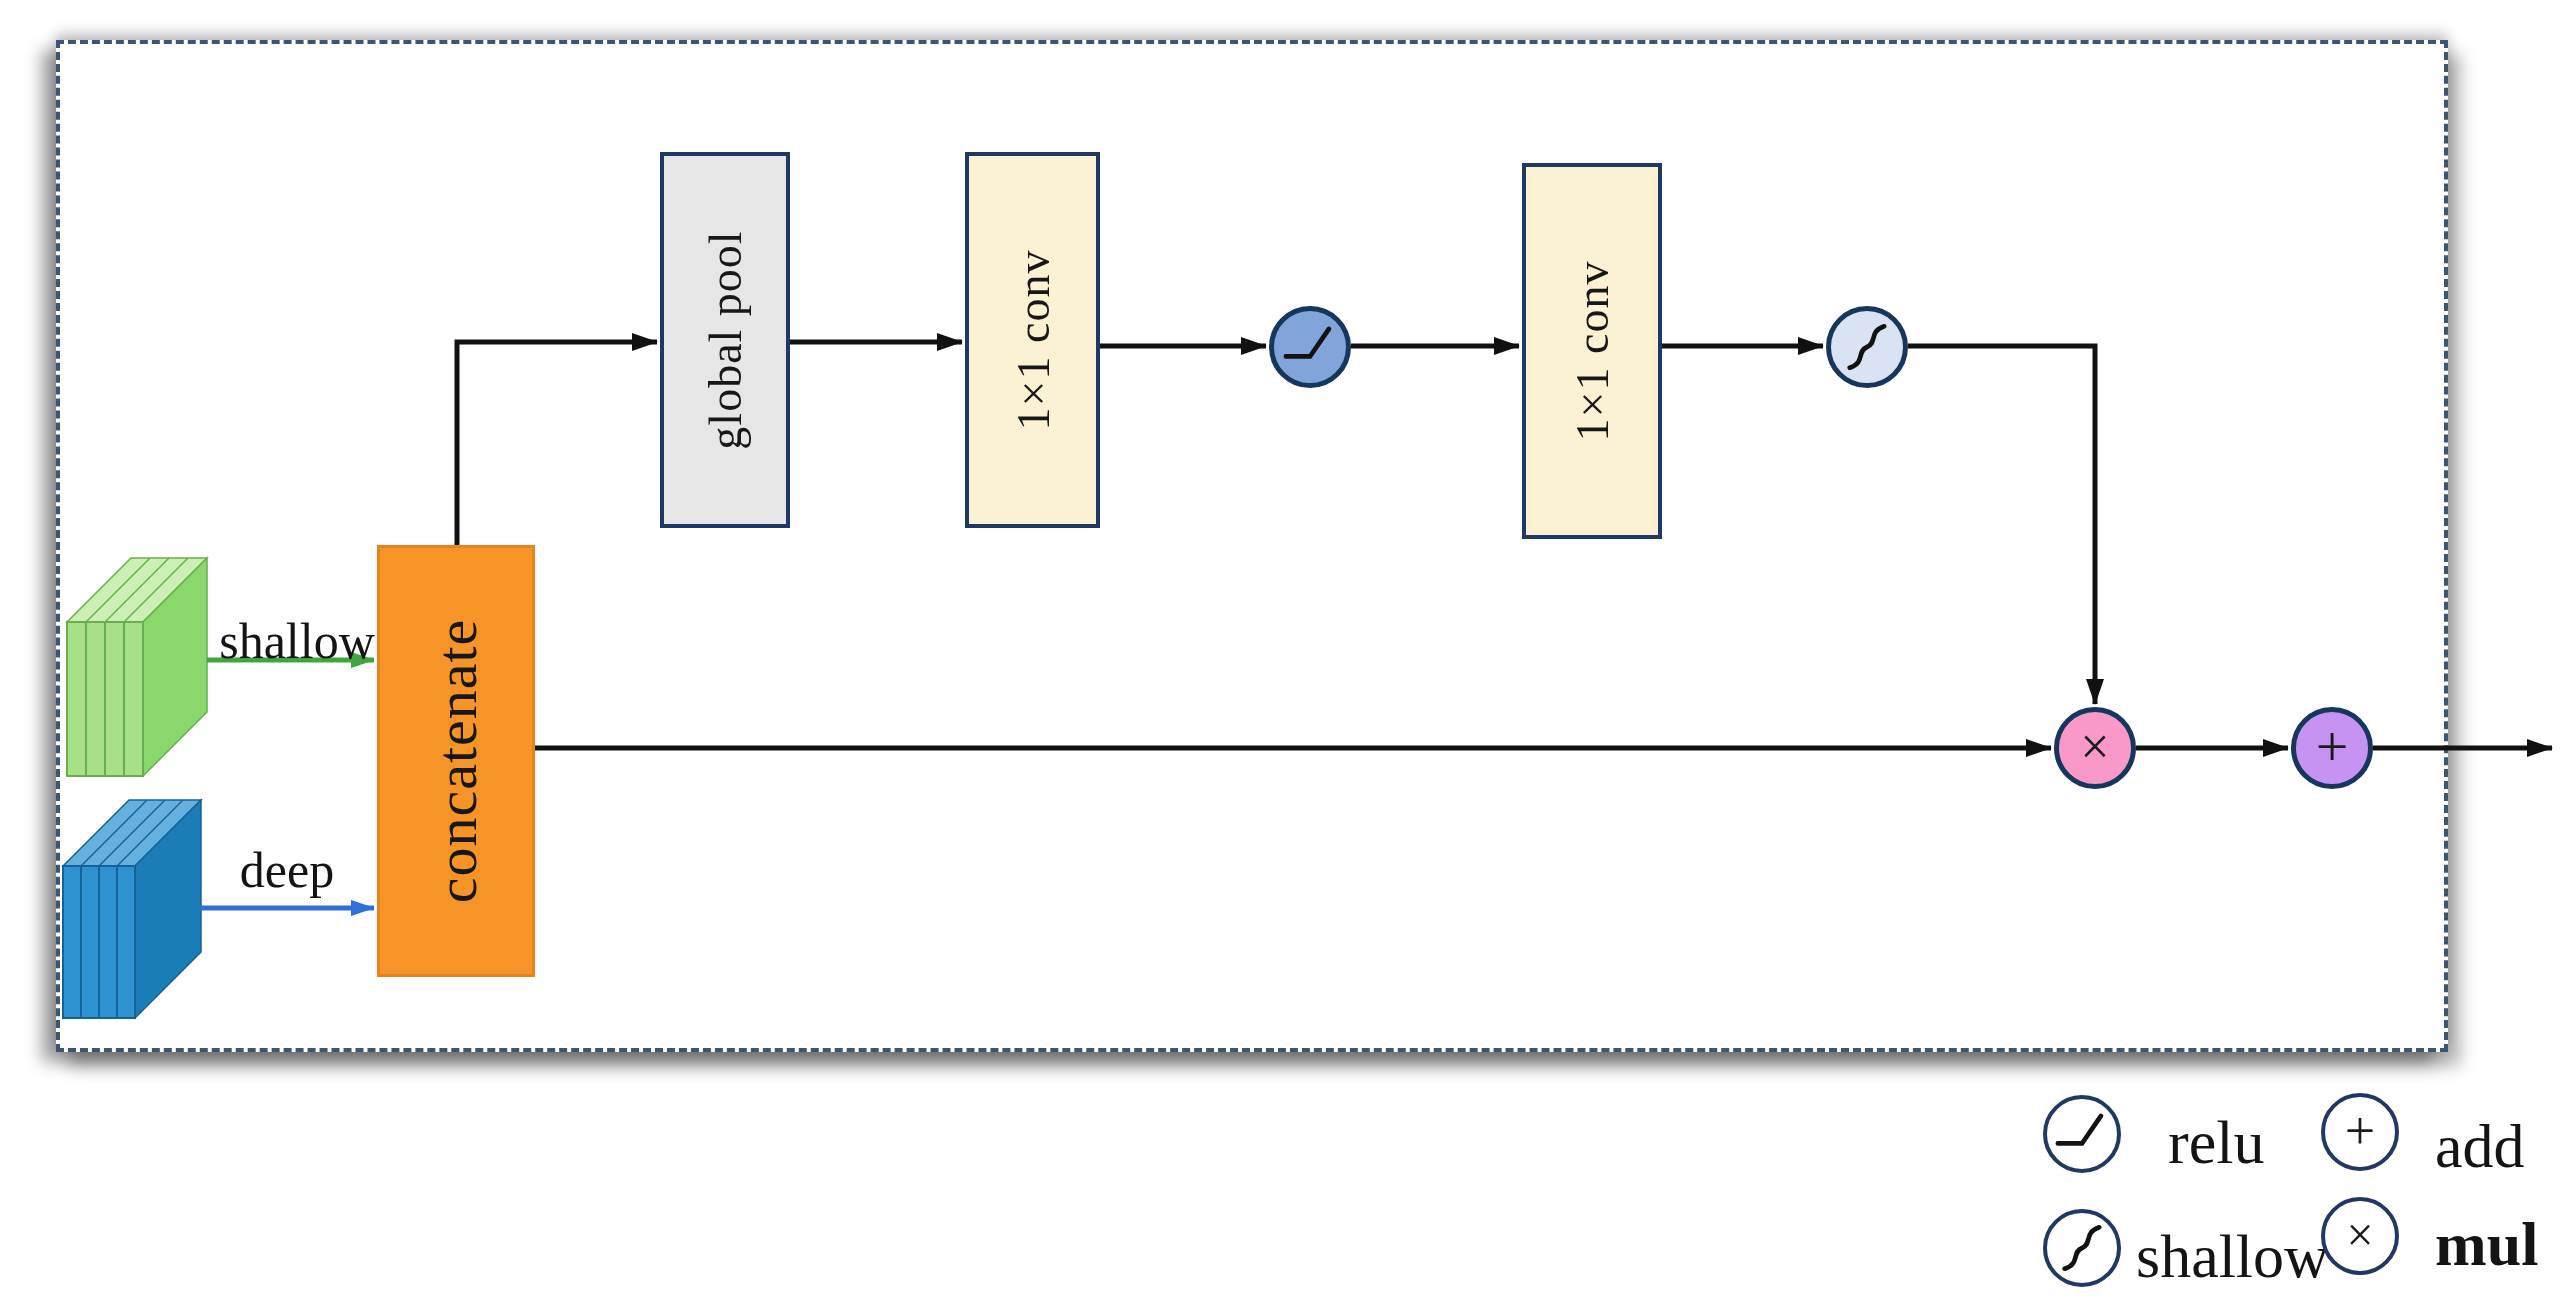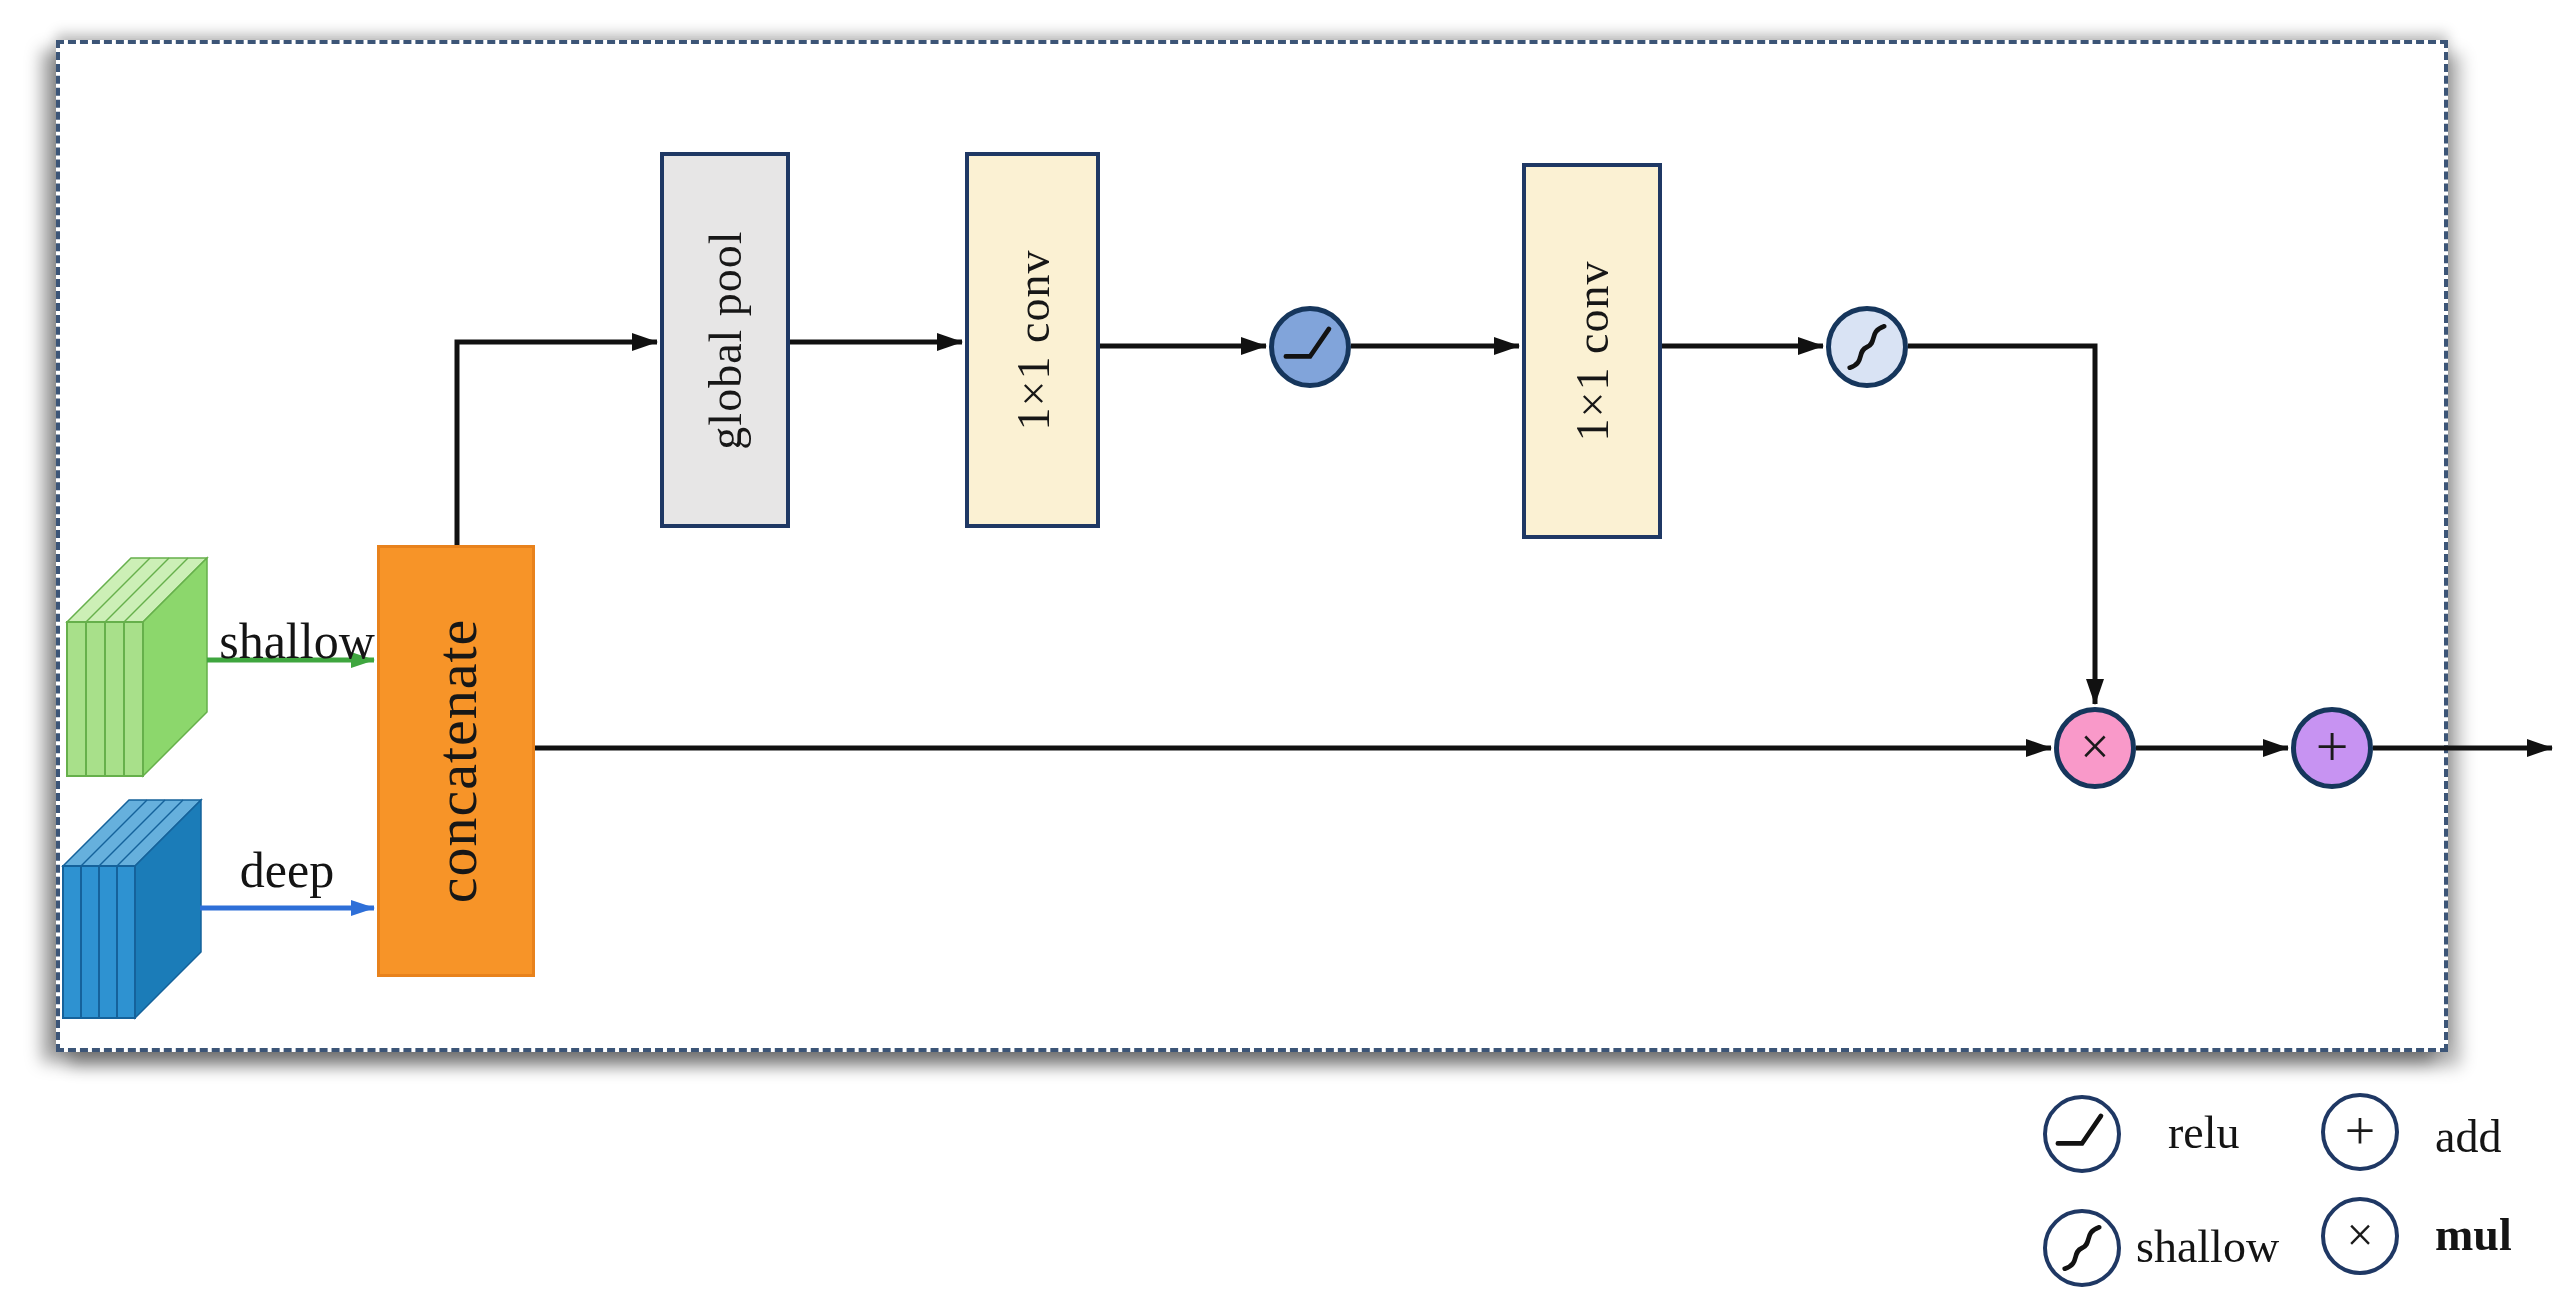--- a/index.html
+++ b/index.html
@@ -39,21 +39,21 @@
   .op-add{left:2291px;top:707px;background:var(--add_fill,#C793F2);}
   .op .sym{font-size:58px;line-height:1;color:#1b1b1b;padding-bottom:3px;}
   .op .sym-mul{font-size:52px;}
   .glyph{width:62px;height:62px;}
   .glyph path,.glyph polyline{fill:none;stroke:#121212;stroke-width:5.5;stroke-linecap:round;stroke-linejoin:miter;}
   .flow-label{
     position:absolute;font-size:50px;color:#141414;text-align:center;
   }
   .lbl-shallow{left:204px;top:600px;width:186px;margin-top:12px;}
   .lbl-deep{left:212px;top:841px;width:150px;}
-  .legend-label{position:absolute;font-size:46px;color:#141414;line-height:1.1;}
+  .legend-label{position:absolute;font-size:62px;color:#141414;line-height:1.1;}
   .lbl-relu{left:2168px;top:1108px;}
   .lbl-add{left:2435px;top:1112px;}
   .lbl-sigmoid{left:2136px;top:1222px;}
   .lbl-mul{left:2435px;top:1210px;font-weight:bold;}
   .lg-relu{left:2043px;top:1095px;}
   .lg-add{left:2321px;top:1093px;}
   .lg-sigmoid{left:2043px;top:1209px;}
   .lg-mul{left:2321px;top:1197px;}
   
   .arrow{stroke:var(--ink,#111);stroke-width:5;fill:none;}

